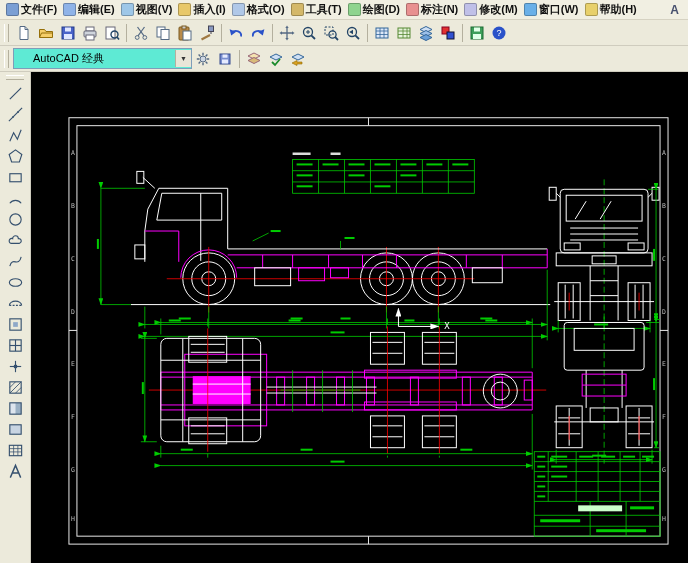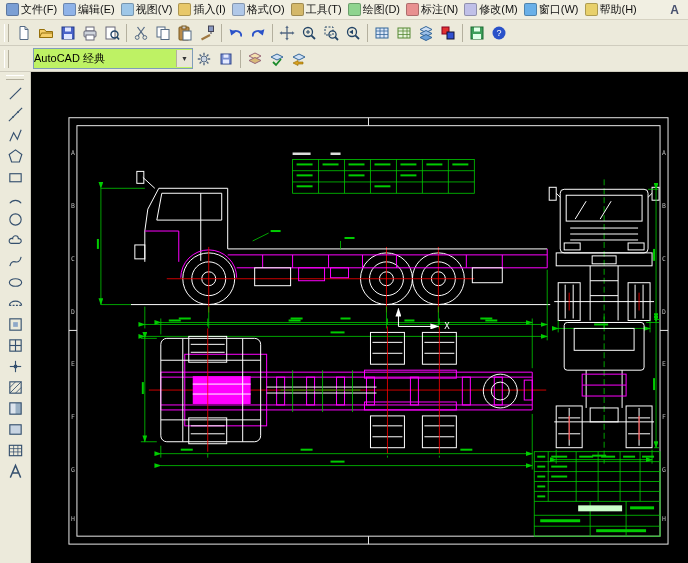--- a/index.html
+++ b/index.html
@@ -3,35 +3,35 @@
 <meta charset="utf-8">
 <style>
   html,body{margin:0;padding:0;}
   body{width:688px;height:563px;overflow:hidden;background:#000;
        font-family:"Liberation Sans","DejaVu Sans",sans-serif;-webkit-font-smoothing:antialiased;}
   .app{width:688px;height:563px;display:flex;flex-direction:column;}
 
   
   .menubar{height:19px;background:#f1efe2;display:flex;align-items:center;
            border-bottom:1px solid #d6d2c2;font-size:11px;color:#111;padding:0 3px;}
-  .menu-item{display:flex;align-items:center;gap:2px;padding:1px 3px;white-space:nowrap;cursor:default;}
+  .menu-item{display:flex;align-items:center;gap:2px;padding:1px 3px;white-space:nowrap;cursor:default;font-weight:bold;}
   .menu-ico{width:11px;height:11px;border-radius:2px;border:1px solid rgba(0,0,0,.25);flex:0 0 auto;}
   .menubar-right{margin-left:auto;font-weight:bold;color:#47506e;padding:0 6px;font-size:12px;}
 
   
   .toolbar{height:25px;background:#eceadb;display:flex;align-items:center;
            border-bottom:1px solid #cfccbe;padding:0 2px;}
   .grip{width:3px;height:18px;border-left:1px solid #ffffff;border-right:1px solid #b4b09e;margin:0 4px 0 2px;}
   .sep{width:1px;height:18px;background:#b4b09e;margin:0 3px;flex:0 0 auto;}
   .tbtn{width:22px;height:22px;display:flex;align-items:center;justify-content:center;
         border:1px solid transparent;background:transparent;padding:0;flex:0 0 auto;}
   .tbtn svg{width:16px;height:16px;display:block;}
 
-  .combo{height:19px;background:#bef264;border:1px solid #7f9db9;display:flex;align-items:center;
-         font-size:11px;color:#000;padding:0 0 0 0;gap:3px;flex:0 0 auto;margin-left:20px;}
+  .combo{height:19px;background:#5eead4;border:1px solid #7f9db9;display:flex;align-items:center;
+         font-size:11px;color:#000;padding:0 0 0 19px;gap:3px;flex:0 0 auto;}
   .combo .arrow{margin-left:auto;width:15px;height:17px;background:#e9e6d8;border-left:1px solid #b4b09e;
                 display:flex;align-items:center;justify-content:center;font-size:7px;color:#333;}
   .combo-ico{width:13px;height:14px;display:block;flex:0 0 auto;}
   .swatch{width:9px;height:9px;background:#ff0000;border:1px solid #777;flex:0 0 auto;}
   .combo-label{white-space:nowrap;overflow:hidden;}
 
   
   .main{flex:1;display:flex;min-height:0;}
   .draw-strip{width:30px;background:#eceadb;border-right:1px solid #cfccbe;display:flex;
               flex-direction:column;align-items:center;padding-top:3px;flex:0 0 auto;}

